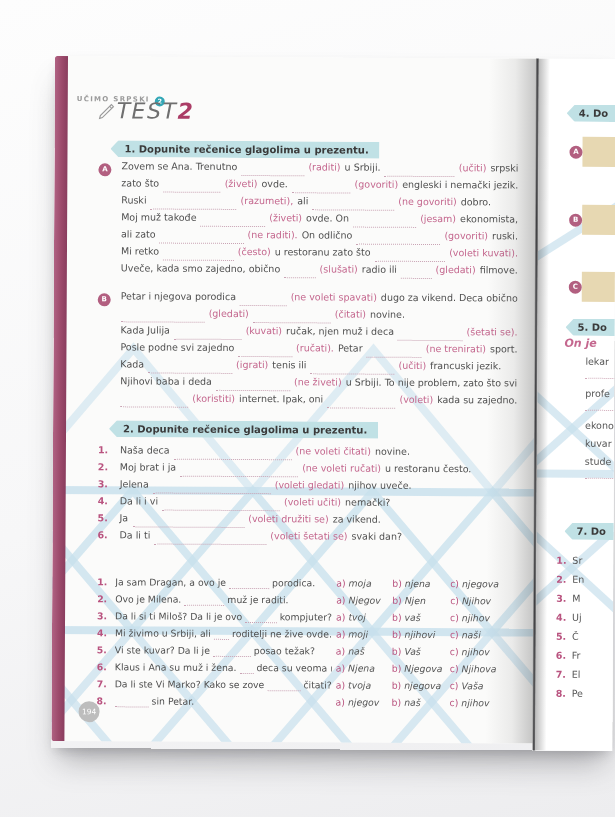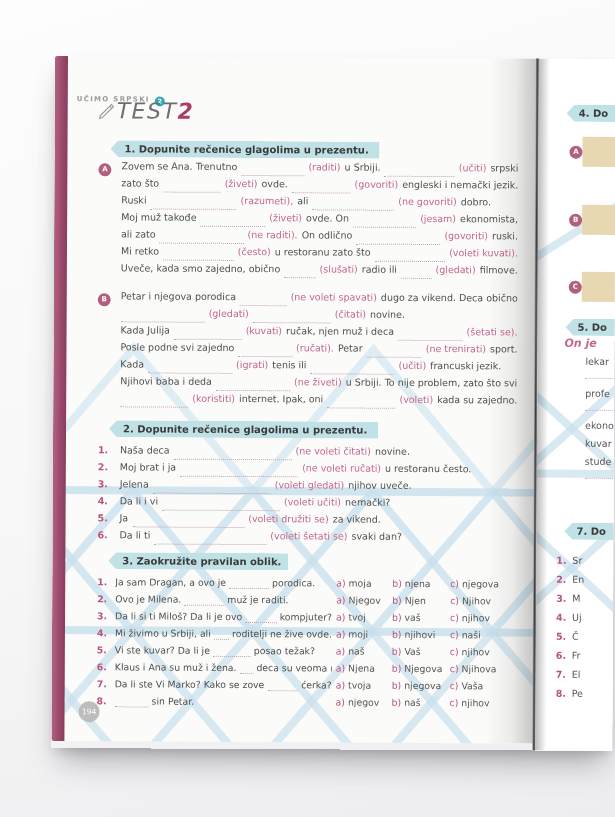--- a/index.html
+++ b/index.html
@@ -80,21 +80,21 @@
   .item2{display:flex;align-items:baseline;gap:4px;height:17px;font-size:9.5px;
          color:#4f4f4f;white-space:nowrap;overflow:hidden;}
   .num{color:#b9537f;font-weight:bold;width:18px;flex:none;}
   
   .sec3{position:absolute;left:45px;top:520px;width:417px;}
   .item3{display:flex;align-items:baseline;height:17px;font-size:9.3px;color:#4f4f4f;}
   .sent{flex:1 1 auto;display:flex;align-items:baseline;gap:3px;white-space:nowrap;
         overflow:hidden;min-width:0;margin-right:4px;}
   .opt{flex:0 0 auto;display:flex;gap:3px;white-space:nowrap;overflow:hidden;}
   .ol{color:#b9537f;}
-  .ow{color:#555;}
+  .ow{color:#555;font-style:italic;}
   
   .pageno{position:absolute;left:27px;top:645px;width:21px;height:21px;border-radius:50%;
     background:#bdbdbd;color:#fff;font-size:7.5px;line-height:21px;text-align:center;}
   
   .rbanner{position:absolute;left:28px;height:17px;line-height:17px;background:#c0e1e5;
     color:#3a3a3a;font-weight:bold;font-size:10px;padding:0 4px 0 12px;width:60px;
     clip-path:polygon(8px 0,100% 0,100% 100%,8px 100%,0 50%);white-space:nowrap;}
   .rb4{top:46px;} .rb5{top:260px;} .rb7{top:464px;}
   .tanbox{position:absolute;left:44px;width:36px;height:30px;background:#e7d8b2;}
   .tA{top:78px;} .tB{top:146px;} .tC{top:213px;}
@@ -314,21 +314,20 @@
           </div>
           <div class="item2">
             <span class="num">6.</span>
             <span class="txt">Da li ti</span>
             <span class="blank" style="width: 112px;"></span>
             <span class="hint">(voleti šetati se)</span>
             <span class="txt">svaki dan?</span>
           </div>
         </div>
 
-      <div class="banner b3">3. Zaokružite pravilan oblik.</div>
       <div class="sec3">
           <div class="item3">
             <span class="num">1.</span>
             <div class="sent">
               <span class="txt">Ja sam Dragan, a ovo je</span>
               <span class="blank" style="width: 40px;"></span>
               <span class="txt">porodica.</span>
             </div>
             <span class="opt" style="width: 56px;">
               <span class="ol">a)</span>
@@ -441,21 +440,21 @@
             <span class="opt" style="width: 64px;">
               <span class="ol">c)</span>
               <span class="ow">Njihova</span>
             </span>
           </div>
           <div class="item3">
             <span class="num">7.</span>
             <div class="sent">
               <span class="txt">Da li ste Vi Marko? Kako se zove</span>
               <span class="blank" style="width: 34px;"></span>
-              <span class="txt">ćerka?</span>
+              <span class="txt">čitati?</span>
             </div>
             <span class="opt" style="width: 56px;">
               <span class="ol">a)</span>
               <span class="ow">tvoja</span>
             </span>
             <span class="opt" style="width: 58px;">
               <span class="ol">b)</span>
               <span class="ow">njegova</span>
             </span>
             <span class="opt" style="width: 64px;">

